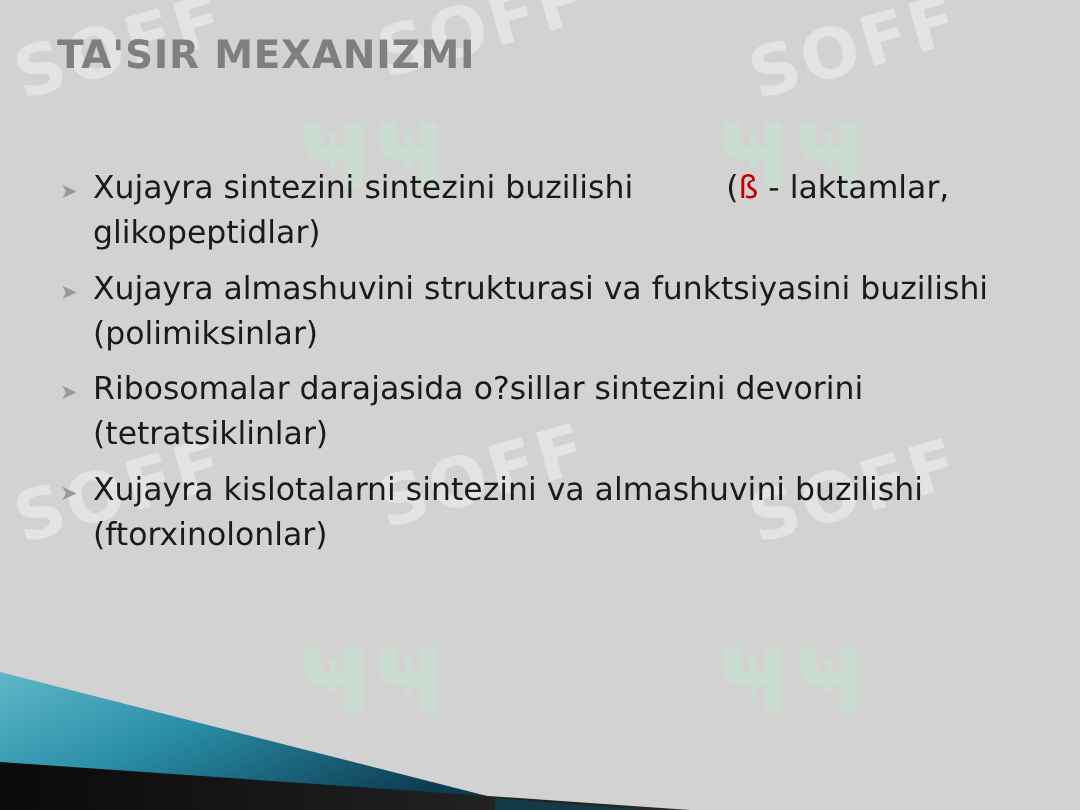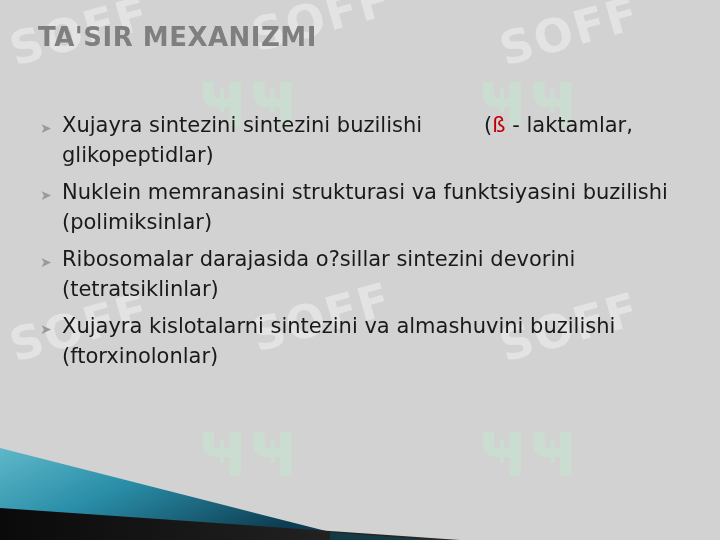--- a/index.html
+++ b/index.html
@@ -131,21 +131,21 @@
 
   <div class="content">
 
     <div class="bullet-row">
       <span class="bullet-marker">➤</span>
       <span class="bullet-text"><span>Xujayra sintezini sintezini buzilishi</span><span class="gap"></span><span>(</span><span class="beta">ß</span> <span>- laktamlar, glikopeptidlar)</span></span>
     </div>
 
     <div class="bullet-row">
       <span class="bullet-marker">➤</span>
-      <span class="bullet-text">Nuklein memranasini strukturasi va funktsiyasini buzilishi (polimiksinlar)</span>
+      <span class="bullet-text">Xujayra almashuvini strukturasi va funktsiyasini buzilishi (polimiksinlar)</span>
     </div>
 
     <div class="bullet-row">
       <span class="bullet-marker">➤</span>
       <span class="bullet-text">Ribosomalar darajasida o?sillar sintezini devorini (tetratsiklinlar)</span>
     </div>
 
     <div class="bullet-row">
       <span class="bullet-marker">➤</span>
       <span class="bullet-text">Xujayra kislotalarni sintezini va almashuvini buzilishi (ftorxinolonlar)</span>

